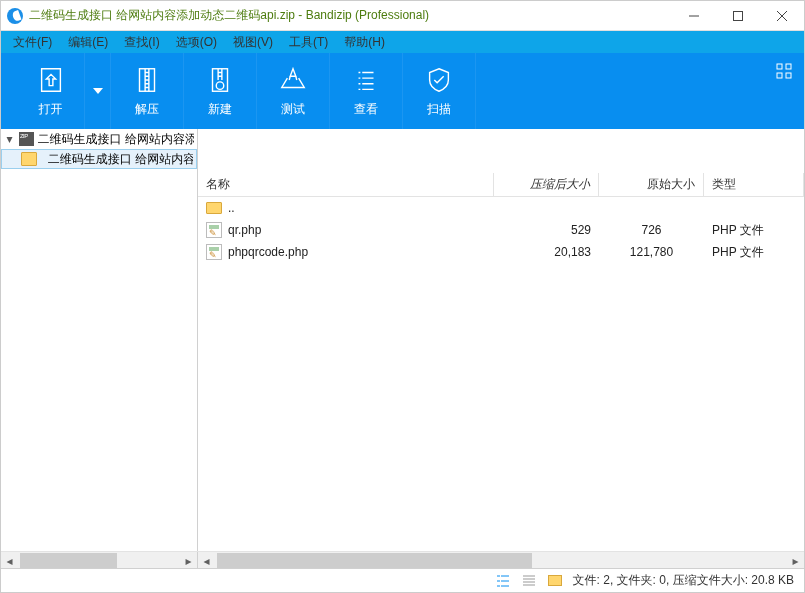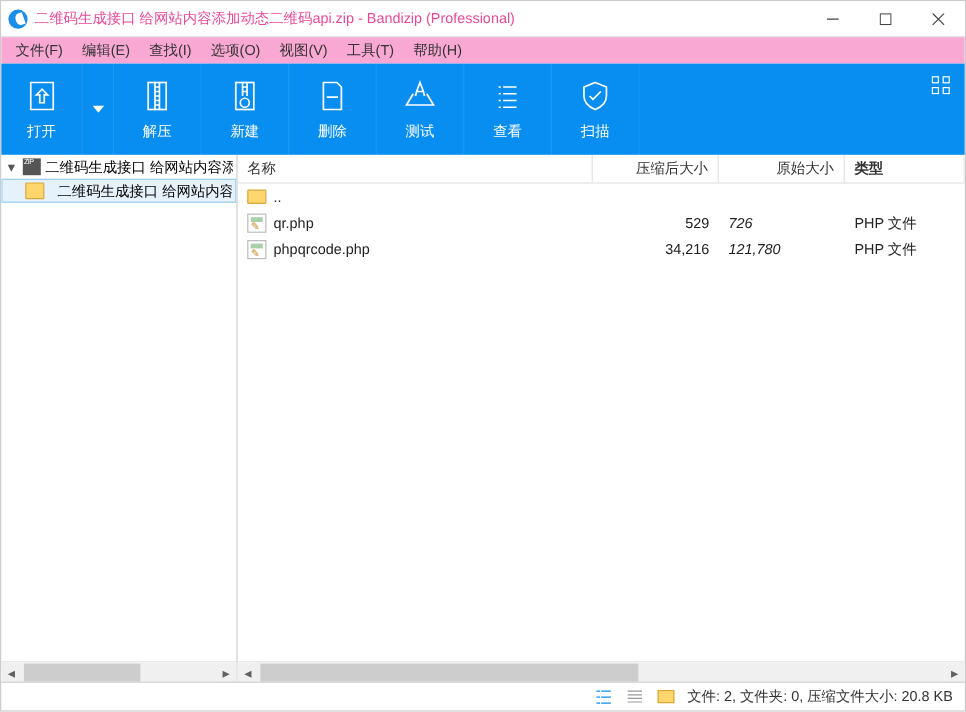--- a/index.html
+++ b/index.html
@@ -2,63 +2,63 @@
 <html><head>
 <meta charset="utf-8">
 <style>
   * { margin: 0; padding: 0; box-sizing: border-box; font-family: "Microsoft YaHei", "Segoe UI", sans-serif; }
   body { width: 805px; height: 593px; background: #fff; font-size: 12px; overflow: hidden; display: flex; flex-direction: column; border: 1px solid #ccc; }
   
   
   .titlebar { height: 30px; display: flex; align-items: center; padding: 0 0 0 6px; background: #fff; border-bottom: 1px solid #e0e0e0; }
   .titlebar .icon-app { width: 16px; height: 16px; background: #1b8fe8; border-radius: 50%; margin-right: 6px; position: relative; }
   .titlebar .icon-app::after { content: ""; position: absolute; inset: 3px 3px 3px 6px; background: #fff; border-radius: 50% 0 0 50%; transform: rotate(-20deg); }
-  .titlebar .title-text { flex: 1; color: #ec4899; font-size: 12px; }
+  .titlebar .title-text { flex: 1; color: #4d7c0f; font-size: 12px; }
   .winbtns { display: flex; }
   .winbtn { width: 44px; height: 28px; display: flex; align-items: center; justify-content: center; color: #444; }
   
   
-  .menubar { height: 22px; display: flex; align-items: center; padding: 0 4px; background: #f9a8d4; }
+  .menubar { height: 22px; display: flex; align-items: center; padding: 0 4px; background: #0ea5e9; }
   .menubar .mi { padding: 2px 8px; color: #333; }
   
   
   .toolbar { height: 76px; background: #088ef0; display: flex; align-items: stretch; position: relative; }
   .tool { width: 73px; display: flex; flex-direction: column; align-items: center; justify-content: center; color: #fff; gap: 6px; border-right: 1px solid rgba(255,255,255,0.08); position: relative;}
   .tool .lbl { font-size: 12px; }
   .tool svg { width: 30px; height: 30px; }
-  .tool-open { width: 68px; }
+  .tool-open { width: 68px; margin-left: 16px; }
   .tool-open-drop { width: 26px; display:flex; align-items:center; justify-content:center; color:#fff; border-right:1px solid rgba(255,255,255,0.08);}
   .tool-grid { position: absolute; right: 10px; top: 8px; width: 20px; height: 20px; display: flex; align-items:center; justify-content:center; color:#fff; }
 
   
   .bodysplit { flex: 1; display: flex; min-height: 0; }
   .tree { width: 197px; border-right: 1px solid #d0d0d0; overflow: hidden; }
   .tree-row { display: flex; align-items: center; height: 20px; padding: 0 3px; gap: 4px; }
   .tree-row.level1 { padding-left: 20px; gap: 11px; }
   .tree-row.selected { background: #e5f1fb; border:1px solid #9acfee; padding-left:19px; height:20px;}
   .tree-row .arrow { width: 12px; height: 12px; display:flex; align-items:center; justify-content:center; color:#555;}
   .tree-row .ticon { width: 16px; height: 14px; }
   .tree-row .zip-ic { background: #555; position: relative; }
   .tree-row .zip-ic::after { content:"ZIP"; position:absolute; left:1px; top:1px; font-size:6px; color:#fff; letter-spacing:-0.5px;}
   .tree-row .fold-ic { background: #ffd66e; border:1px solid #d9a83c; border-radius:1px; }
   .tree-row .txt { white-space: nowrap; overflow: hidden; }
 
   .listwrap { flex:1; display:flex; flex-direction:column; min-width:0;}
-  .listhead { height: 24px; display:flex; border-bottom:1px solid #e3e3e3; }
+  .listhead { height: 24px; display:flex; border-bottom:1px solid #e3e3e3;margin-top:44px; }
   .lh { display:flex; align-items:center; padding: 0 8px; border-right:1px solid #e3e3e3; color:#333; font-size:12px;}
   .lh.name { flex:1; }
-  .lh.csize { width:105px; justify-content:flex-end;}
+  .lh.csize { width:105px; justify-content:flex-end;font-style:italic;}
   .lh.osize { width:105px; justify-content:flex-end;text-align:right;}
-  .lh.type { width:100px;font-weight:bold; }
+  .lh.type { width:100px; }
   .listbody { flex:1; overflow:auto;}
   .row { height:22px; display:flex; align-items:center; }
   .cell { padding:0 8px; font-size:12px; color:#222;}
   .cell.name { flex:1; display:flex; align-items:center; gap:6px;}
   .cell.csize { width:105px; text-align:right;}
-  .cell.osize { width:105px; text-align:left;font-style:italic;}
+  .cell.osize { width:105px; text-align:center;}
   .cell.type { width:100px;}
   .fic { width:16px; height:16px; display:inline-flex; align-items:center; justify-content:center;}
   .fic.folder { background:#ffd66e; width:16px; height:12px; border:1px solid #d9a83c; border-radius:1px;}
   .fic.php { background:#fff; border:1px solid #bcbcbc; position:relative;}
   .fic.php::before{content:""; position:absolute; left:2px; top:2px; right:2px; height:4px; background:#a9d0a9;}
   .fic.php::after{content:"✎"; position:absolute; left:2px; bottom:-1px; font-size:9px; color:#c98a2e;}
 
   
   .hscroll { height:17px; display:flex; border-top:1px solid #e3e3e3;}
   .hs-tree { width:197px; border-right:1px solid #d0d0d0; display:flex;}
@@ -128,27 +128,20 @@
       </svg>
     <span class="lbl">解压</span>
   </div>
   <div class="tool">
     <svg viewBox="0 0 32 32">
         <rect x="8" y="4" width="16" height="24" fill="none" stroke="#fff" stroke-width="1.5"></rect>
         <path stroke="#fff" stroke-width="1.5" d="M14 4v12M18 4v12M14 8h4M14 12h4"></path>
         <circle cx="16" cy="22" r="4" fill="none" stroke="#fff" stroke-width="1.5"></circle>
       </svg>
     <span class="lbl">新建</span>
-  </div>
-  <div class="tool">
-    <svg viewBox="0 0 32 32">
-        <path fill="none" stroke="#fff" stroke-width="1.5" d="M8 4h12l4 4v20H8z"></path>
-        <path stroke="#fff" stroke-width="1.5" d="M11 17h10"></path>
-      </svg>
-    <span class="lbl">删除</span>
   </div>
   <div class="tool">
     <svg viewBox="0 0 32 32">
         <path fill="none" stroke="#fff" stroke-width="1.5" d="M16 4l3 8h-6zM10 14l-6 10h24l-6-10M13 12l-1 4M19 12l1 4"></path>
       </svg>
     <span class="lbl">测试</span>
   </div>
   <div class="tool">
     <svg viewBox="0 0 32 32">
         <path stroke="#fff" stroke-width="1.5" d="M8 8h2M12 8h12M8 14h2M12 14h12M8 20h2M12 20h12M8 26h2M12 26h12"></path>
@@ -208,21 +201,21 @@
           </span>
         <span class="cell csize">529</span>
         <span class="cell osize">726</span>
         <span class="cell type">PHP 文件</span>
       </div>
       <div class="row">
         <span class="cell name">
             <span class="fic php"></span>
             <span>phpqrcode.php</span>
           </span>
-        <span class="cell csize">34,216</span>
+        <span class="cell csize">20,183</span>
         <span class="cell osize">121,780</span>
         <span class="cell type">PHP 文件</span>
       </div>
     </div>
   </div>
 </div>
 
 <div class="hscroll">
   <div class="hs-tree">
     <div class="sb-btn">◂</div>

